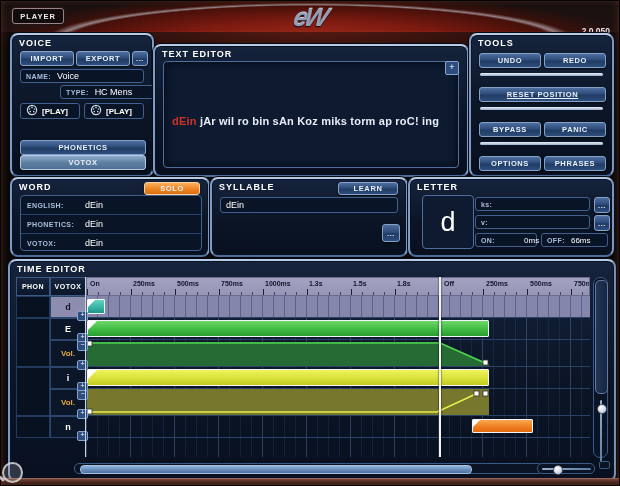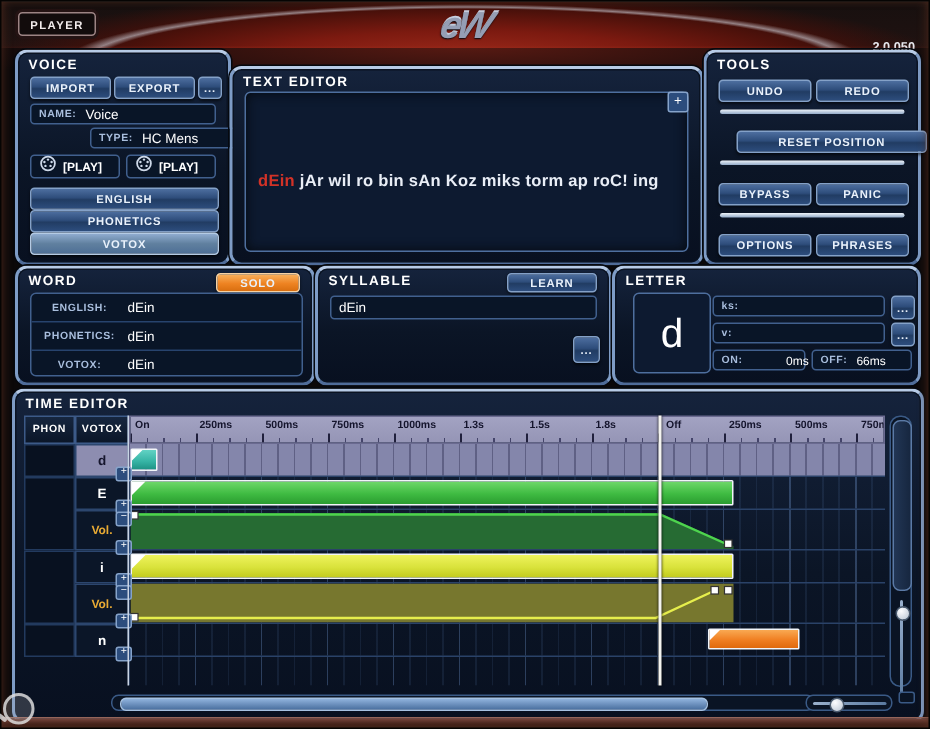--- a/index.html
+++ b/index.html
@@ -140,48 +140,47 @@
           <circle cx="6" cy="6" r="4.6" fill="none" stroke="#cdd8e8" stroke-width="1.2"></circle>
           <circle cx="3.6" cy="5" r=".8" fill="#cdd8e8"></circle>
           <circle cx="8.4" cy="5" r=".8" fill="#cdd8e8"></circle>
           <circle cx="6" cy="3.4" r=".8" fill="#cdd8e8"></circle>
           <circle cx="4.3" cy="7.6" r=".8" fill="#cdd8e8"></circle>
           <circle cx="7.7" cy="7.6" r=".8" fill="#cdd8e8"></circle>
         </svg>
     </span>
     <span style="color:#fff;font-size:8px;font-weight:bold;">[PLAY]</span>
   </div>
-  <div class="abs btn" style="left:8px;top:90px;width:124px;height:13px;">ENGLISH</div>
   <div class="abs btn" style="left:8px;top:105px;width:124px;height:13px;">PHONETICS</div>
   <div class="abs btn active" style="left:8px;top:120px;width:124px;height:13px;">VOTOX</div>
 </div>
 
 <div class="abs p" style="left:153px;top:44px;width:312px;height:129px;">
   <div class="ptitle">TEXT EDITOR</div>
   <div class="abs" id="texteditor-area" style="left:8px;top:15px;width:294px;height:105px;">
     <div class="txt"><span class="redword">dEin</span><span> jAr wil ro bin sAn Koz miks torm ap roC! ing</span></div>
     <div class="addbtn">+</div>
   </div>
 </div>
 
 <div class="abs p" style="left:469px;top:33px;width:141px;height:140px;">
   <div class="ptitle">TOOLS</div>
   <div class="abs btn" style="left:8px;top:18px;width:60px;height:13px;">UNDO</div>
   <div class="abs btn" style="left:73px;top:18px;width:60px;height:13px;">REDO</div>
   <div class="abs divider" style="left:9px;top:38px;width:123px;"></div>
-  <div class="abs btn" style="left:20px;top:52px;width:125px;height:13px;">RESET POSITION</div>
+  <div class="abs btn" style="left:8px;top:52px;width:125px;height:13px;text-decoration:underline;">RESET POSITION</div>
   <div class="abs divider" style="left:9px;top:72px;width:123px;"></div>
   <div class="abs btn" style="left:8px;top:87px;width:60px;height:13px;">BYPASS</div>
   <div class="abs btn" style="left:73px;top:87px;width:60px;height:13px;">PANIC</div>
   <div class="abs divider" style="left:9px;top:107px;width:123px;"></div>
   <div class="abs btn" style="left:8px;top:121px;width:60px;height:13px;">OPTIONS</div>
   <div class="abs btn" style="left:73px;top:121px;width:60px;height:13px;">PHRASES</div>
 </div>
 
-<div class="abs p" style="left:10px;top:177px;width:196px;height:76px;text-align:center;">
+<div class="abs p" style="left:10px;top:177px;width:196px;height:76px;">
   <div class="ptitle">WORD</div>
   <div class="abs btn orange" style="left:132px;top:3px;width:54px;height:11px;">SOLO</div>
   <div class="abs wordrows" style="left:8px;top:16px;width:180px;height:54px;">
     <div class="wrow">
       <span class="flabel">ENGLISH:</span>
       <span class="fvalue">dEin</span>
     </div>
     <div class="wrow">
       <span class="flabel">PHONETICS:</span>
       <span class="fvalue">dEin</span>

